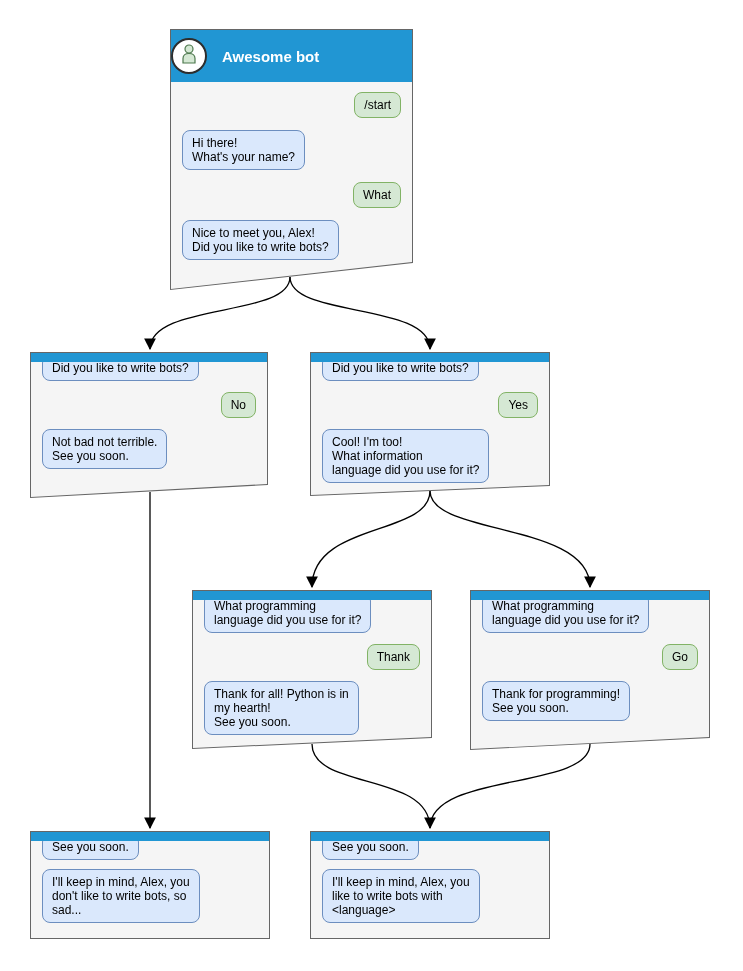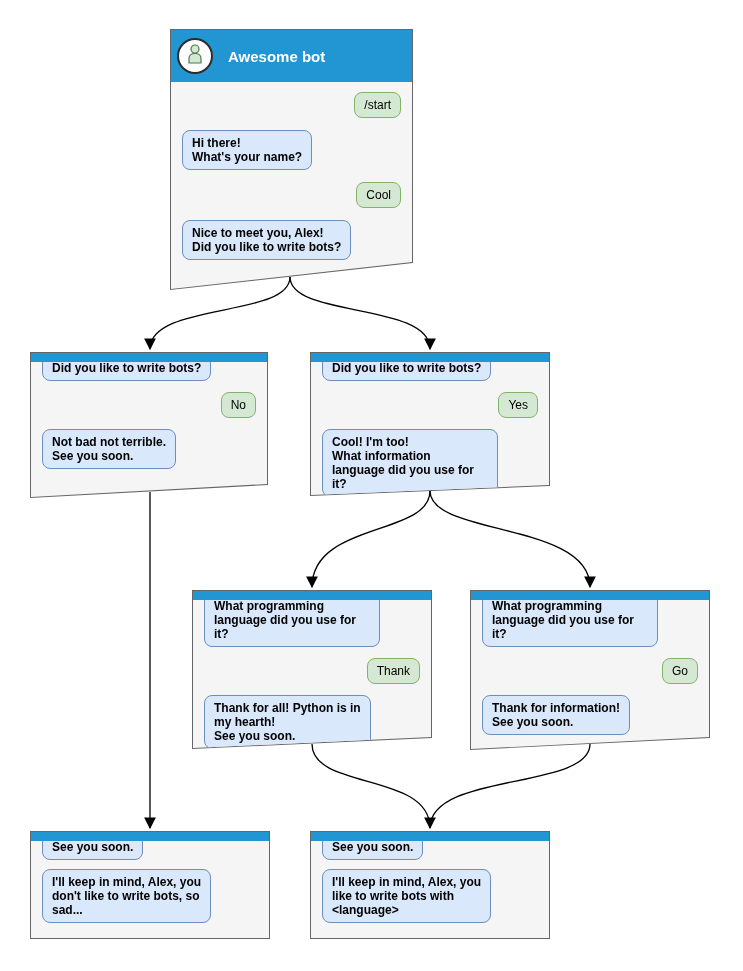--- a/index.html
+++ b/index.html
@@ -20,33 +20,33 @@
 
   
   .win{position:absolute;background:var(--window_border);z-index:1;
        width:var(--w);height:var(--hl);left:var(--l);top:var(--t);
        clip-path:polygon(0 0,100% 0,100% var(--hr),0 100%);}
   .win-inner{position:absolute;left:1px;top:1px;right:1px;bottom:1px;
        background:var(--window_bg);
        clip-path:polygon(0 0,100% 0,100% calc(var(--hr) - 2px),0 100%);}
 
   .titlebar{position:relative;z-index:3;background:var(--header_blue);height:9px;}
-  .titlebar.big{height:52px;display:flex;align-items:center;padding:0 6px;box-sizing:border-box;}
+  .titlebar.big{height:52px;display:flex;align-items:center;padding:0 0;box-sizing:border-box;}
   .avatar{width:36px;height:36px;border-radius:50%;background:#ffffff;border:2px solid #2d2d2d;
           display:flex;align-items:center;justify-content:center;box-sizing:border-box;flex:0 0 auto;}
   .win-title{color:#ffffff;font-weight:bold;font-size:15px;margin-left:15px;}
 
   .win-body{position:relative;z-index:1;display:flex;flex-direction:column;
             gap:12px;padding:10px 11px;}
   .win-body.scrolled{padding-top:0;gap:11px;}
   .win-body.scrolled .msg:first-child{margin-top:-7px;}
 
   .msg{border-radius:8px;padding:5px 9px;font-size:12px;line-height:14px;color:#000;
        white-space:pre-line;max-width:176px;box-sizing:border-box;}
-  .msg.bot{background:var(--bot_bubble_bg);border:1px solid var(--bot_bubble_border);align-self:flex-start;font-weight:bold;}
+  .msg.bot{background:var(--bot_bubble_bg);border:1px solid var(--bot_bubble_border);align-self:flex-start;}
   .msg.user{background:var(--user_bubble_bg);border:1px solid var(--user_bubble_border);align-self:flex-end;}
 </style>
 </head>
 <body>
 
 <div class="canvas">
 
   <svg class="connectors" width="743" height="971">
     <defs>
       <marker id="arrow" viewBox="0 0 10 10" refX="9" refY="5" markerWidth="9" markerHeight="9" orient="auto">
@@ -74,21 +74,21 @@
               <path d="M6 21 v-4.5 c0-3.6 2.8-5 6-5 s6 1.4 6 5 V21 z" fill="#d5e8d4" stroke="#4d784d" stroke-width="1.2"></path>
             </svg>
           </span>
         </div>
         <span class="win-title">Awesome bot</span>
       </div>
       <div class="win-body">
         <div class="msg user">/start</div>
         <div class="msg bot">Hi there!
 What's your name?</div>
-        <div class="msg user">Cool</div>
+        <div class="msg user">What</div>
         <div class="msg bot">Nice to meet you, Alex!
 Did you like to write bots?</div>
       </div>
     </div>
   </div>
 
   <div class="win" style="--l:30px;--t:352px;--w:238px;--hl:146px;--hr:133px">
     <div class="win-inner">
       <div class="titlebar"></div>
       <div class="win-body scrolled">
@@ -127,21 +127,21 @@
     </div>
   </div>
 
   <div class="win" style="--l:470px;--t:590px;--w:240px;--hl:160px;--hr:148px">
     <div class="win-inner">
       <div class="titlebar"></div>
       <div class="win-body scrolled">
         <div class="msg bot">What programming
 language did you use for it?</div>
         <div class="msg user">Go</div>
-        <div class="msg bot">Thank for information!
+        <div class="msg bot">Thank for programming!
 See you soon.</div>
       </div>
     </div>
   </div>
 
   <div class="win" style="--l:30px;--t:831px;--w:240px;--hl:108px;--hr:108px">
     <div class="win-inner">
       <div class="titlebar"></div>
       <div class="win-body scrolled" style="gap:9px;">
         <div class="msg bot">See you soon.</div>

